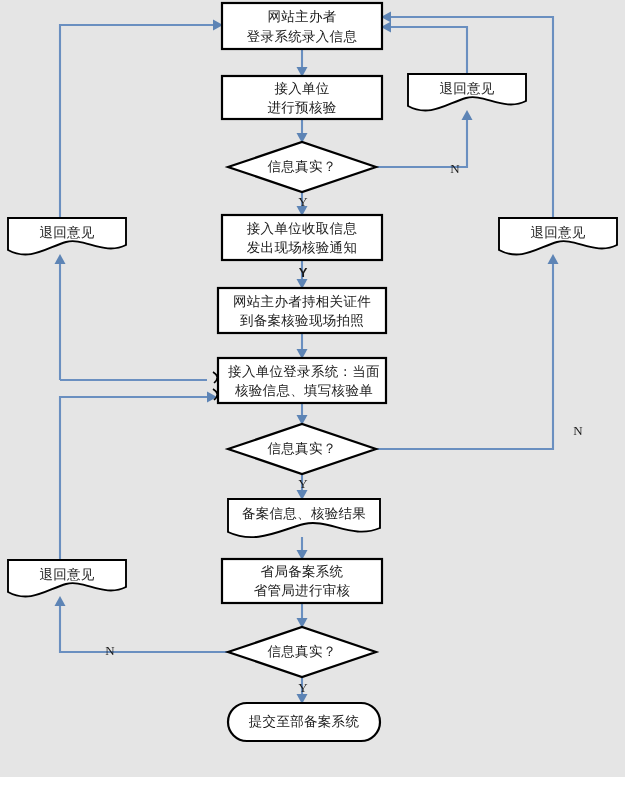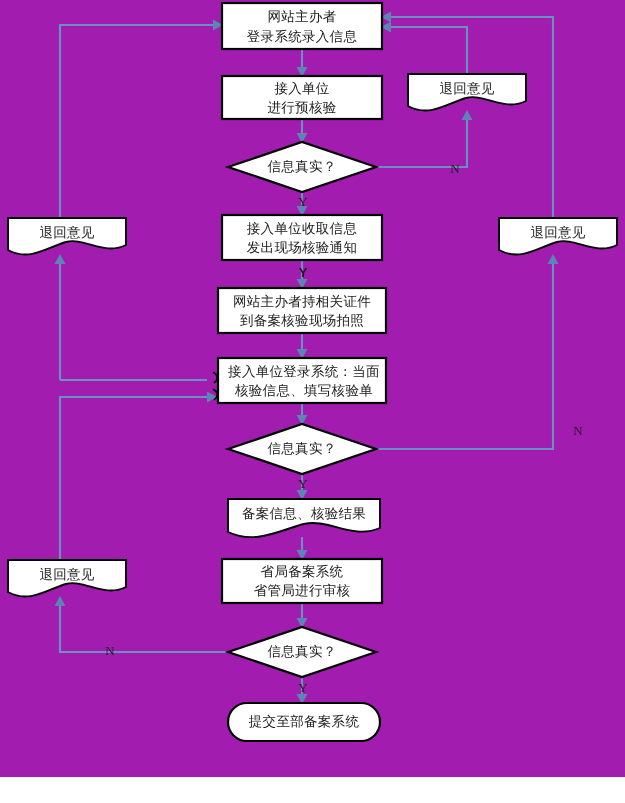--- a/index.html
+++ b/index.html
@@ -10,21 +10,21 @@
   body {
     width: 625px;
     height: 803px;
     font-family: "Liberation Sans", "DejaVu Sans", sans-serif;
     overflow: hidden;
   }
   #flowchart-root {
     position: relative;
     width: 625px;
     height: 777px;
-    background: #a21caf;
+    background: #e5e5e5;
   }
   svg.chart-canvas {
     display: block;
     width: 625px;
     height: 803px;
   }
   .node-shape {
     fill: #ffffff;
     stroke: #000000;
     stroke-width: 2.2;

